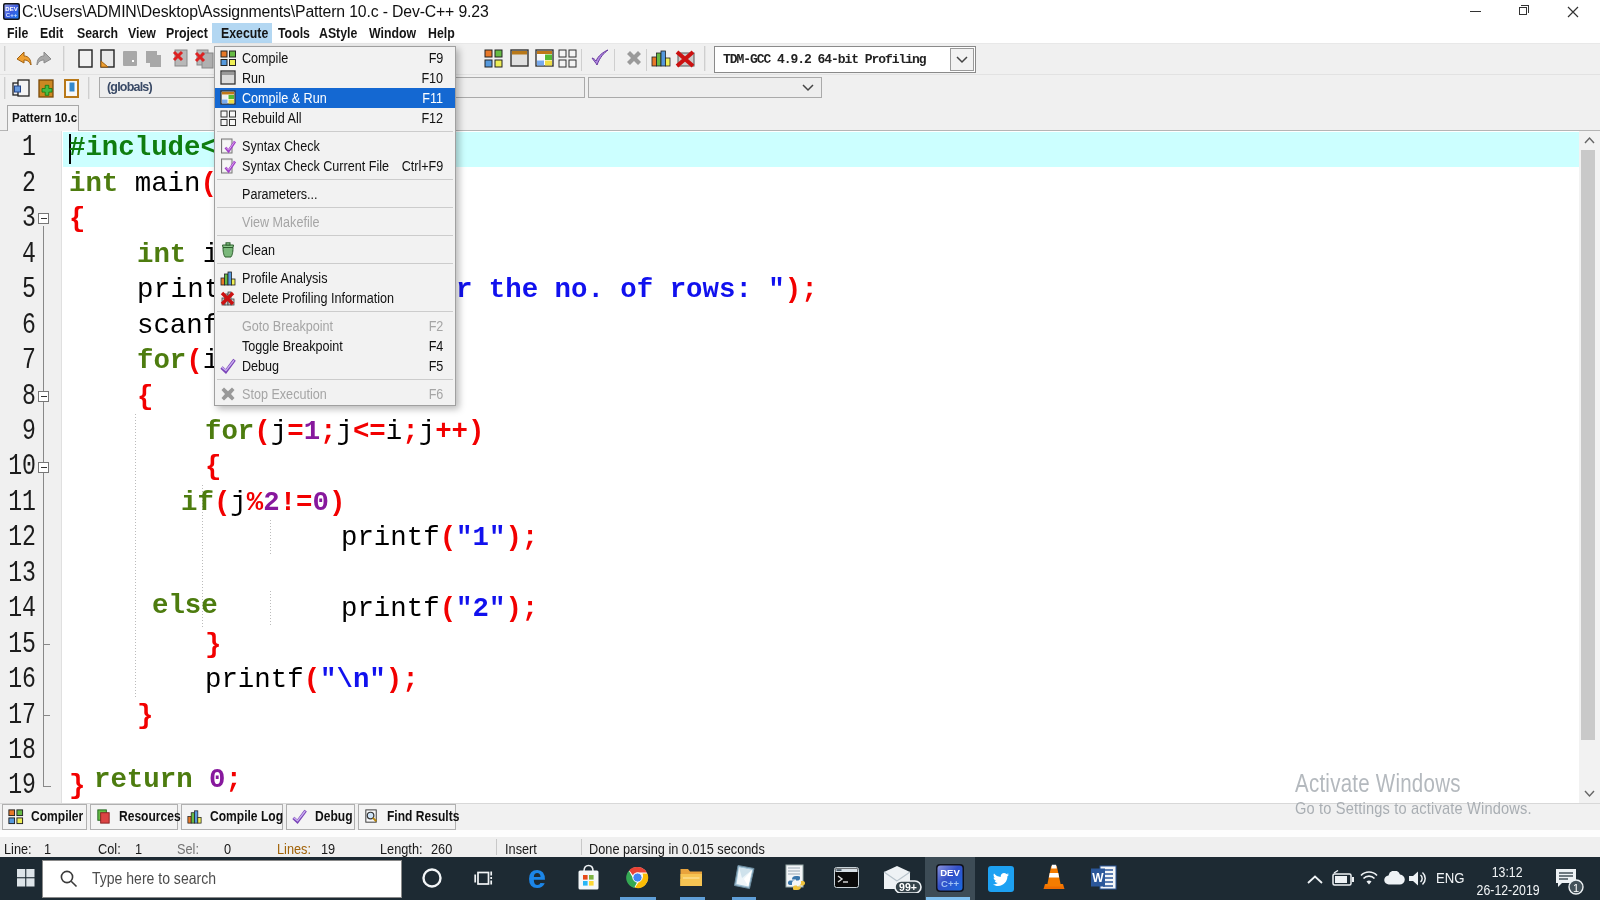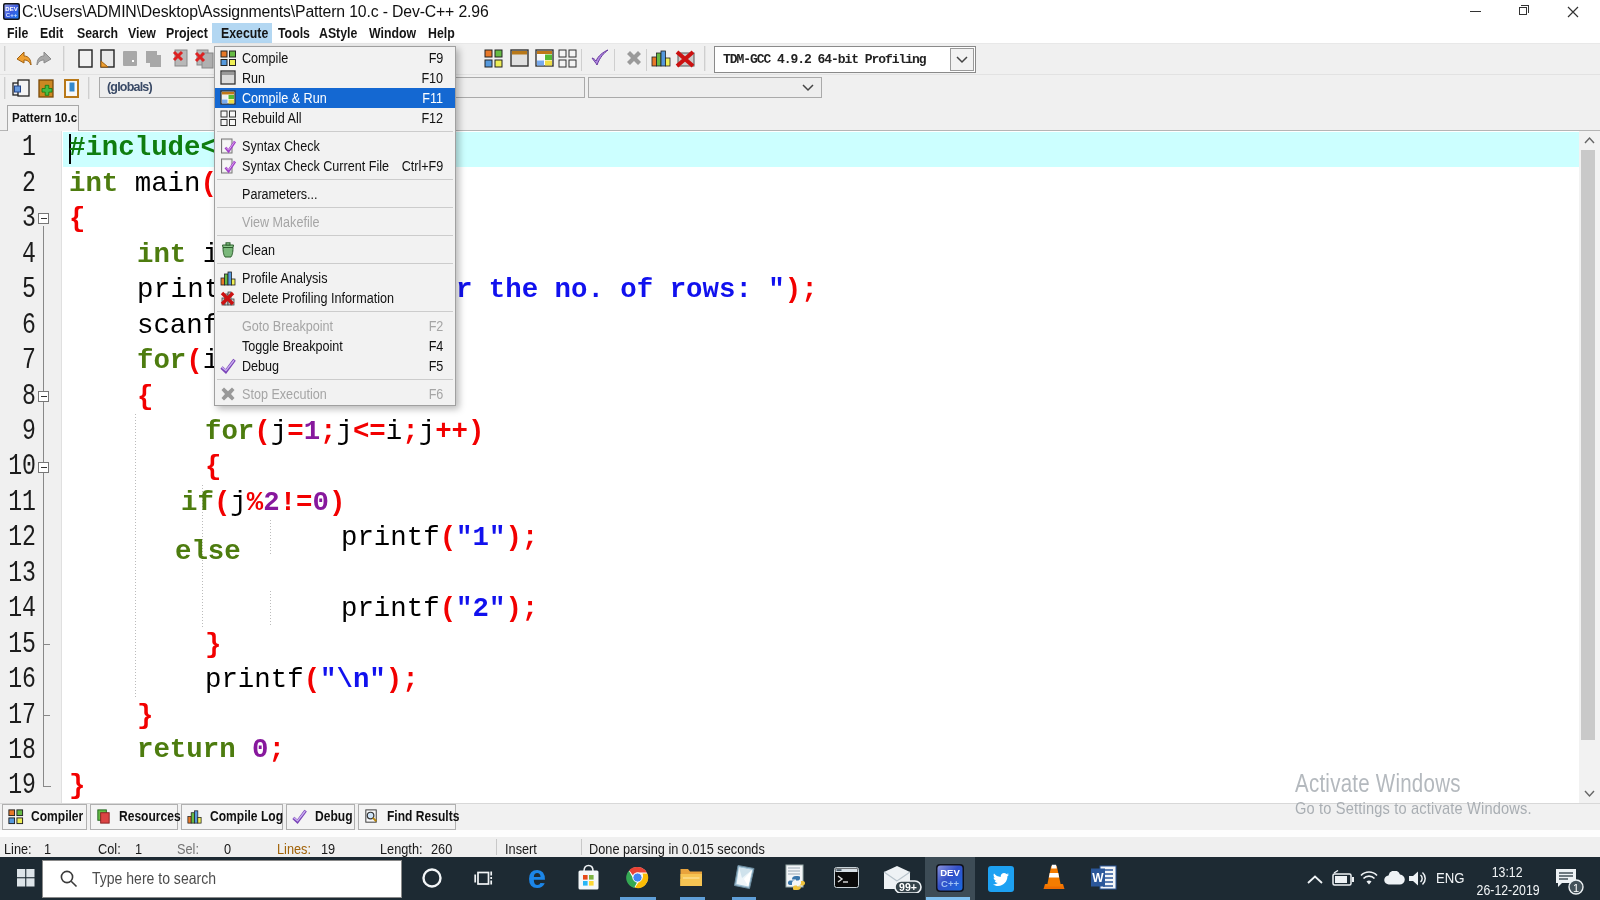--- a/index.html
+++ b/index.html
@@ -33,21 +33,21 @@
 <defs>
       <linearGradient id="dg" x1="0" y1="0" x2="1" y2="1">
         <stop offset="0" stop-color="#96a0e8"></stop>
         <stop offset=".5" stop-color="#3a5ae0"></stop>
         <stop offset="1" stop-color="#1f7cf0"></stop>
       </linearGradient>
     </defs>
 <text x="8.5" y="7.5" font-size="6" font-weight="bold" fill="#fff" text-anchor="middle" font-family="Liberation Sans">DEV</text>
 <text x="8.5" y="14" font-size="6" font-weight="bold" fill="#cfe0ff" text-anchor="middle" font-family="Liberation Sans">C++</text>
   </svg>
-<div class="a" style="left:22px;top:3px;font-size:15.8px;letter-spacing:-0.15px;color:#101010;white-space:nowrap">C:\Users\ADMIN\Desktop\Assignments\Pattern 10.c - Dev-C++ 2.96</div>
+<div class="a" style="left:22px;top:3px;font-size:15.8px;letter-spacing:-0.15px;color:#101010;white-space:nowrap">C:\Users\ADMIN\Desktop\Assignments\Pattern 10.c - Dev-C++ 9.23</div>
 <div class="a" style="left:1470px;top:11px;width:11px;height:1px;background:#333"></div>
 <div class="a" style="left:1519px;top:7px;width:8px;height:8px;border:1px solid #333"></div>
 <div class="a" style="left:1521px;top:5px;width:8px;height:8px;border:1px solid #333;border-left:none;border-bottom:none"></div>
 <svg class="a" style="left:1567px;top:6px" width="12" height="12">
     <path d="M1 1 L11 11 M11 1 L1 11" stroke="#333" stroke-width="1.2"></path>
   </svg>
 <div class="a" style="left:0;top:22px;width:1600px;height:21px;background:#fff"></div>
 <div class="a" style="left:212px;top:23px;width:60px;height:20px;background:#b3d7f2"></div>
 <div class="a" style="left:7px;top:24px;height:18px;line-height:18px;font-size:14.5px;font-weight:600;color:#151515"><span class="sx">File</span></div>
 <div class="a" style="left:40px;top:24px;height:18px;line-height:18px;font-size:14.5px;font-weight:600;color:#151515"><span class="sx">Edit</span></div>
@@ -181,26 +181,26 @@
 <div class="cl" style="top:201.2px;padding-left:7px"><span class="sym">{</span></div>
 <div class="cl" style="top:236.7px;padding-left:75px"><span class="kw">int</span><span class="id"> i</span><span class="sym">,</span><span class="id">j</span><span class="sym">,</span><span class="id">n</span><span class="sym">;</span></div>
 <div class="cl" style="top:272.1px;padding-left:75px"><span style="letter-spacing:.35px"><span class="id">printf</span><span class="sym">(</span><span class="str">"Please ente</span></span><span class="str">r the no. of rows: "</span><span class="sym">);</span></div>
 <div class="cl" style="top:307.6px;padding-left:75px"><span class="id">scanf</span><span class="sym">(</span><span class="str">"%d"</span><span class="sym">,&amp;</span><span class="id">n</span><span class="sym">);</span></div>
 <div class="cl" style="top:343.0px;padding-left:75px"><span class="kw">for</span><span class="sym">(</span><span class="id">i</span><span class="sym">=</span><span class="num">1</span><span class="sym">;</span><span class="id">i</span><span class="sym">&lt;=</span><span class="id">n</span><span class="sym">;</span><span class="id">i</span><span class="sym">++)</span></div>
 <div class="cl" style="top:378.5px;padding-left:75px"><span class="sym">{</span></div>
 <div class="cl" style="top:413.9px;padding-left:143px"><span class="kw">for</span><span class="sym">(</span><span class="id">j</span><span class="sym">=</span><span class="num">1</span><span class="sym">;</span><span class="id">j</span><span class="sym">&lt;=</span><span class="id">i</span><span class="sym">;</span><span class="id">j</span><span class="sym">++)</span></div>
 <div class="cl" style="top:449.4px;padding-left:143px"><span class="sym">{</span></div>
 <div class="cl" style="top:484.8px;padding-left:119px"><span class="kw">if</span><span class="sym">(</span><span class="id">j</span><span class="sym">%</span><span class="num">2</span><span class="sym">!=</span><span class="num">0</span><span class="sym">)</span></div>
 <div class="cl" style="top:520.2px;padding-left:279px"><span class="id">printf</span><span class="sym">(</span><span class="str">"1"</span><span class="sym">);</span></div>
-<div class="cl" style="top:534px;padding-left:113px"><span class="kw">else</span></div>
+<div class="cl" style="top:588px;padding-left:90px"><span class="kw">else</span></div>
 <div class="cl" style="top:591.2px;padding-left:279px"><span class="id">printf</span><span class="sym">(</span><span class="str">"2"</span><span class="sym">);</span></div>
 <div class="cl" style="top:626.6px;padding-left:143px"><span class="sym">}</span></div>
 <div class="cl" style="top:662.0px;padding-left:143px"><span class="id">printf</span><span class="sym">(</span><span class="str">"\n"</span><span class="sym">);</span></div>
 <div class="cl" style="top:697.5px;padding-left:75px"><span class="sym">}</span></div>
-<div class="cl" style="top:732px;padding-left:75px"><span class="kw">return</span><span class="id"> </span><span class="num">0</span><span class="sym">;</span></div>
+<div class="cl" style="top:762px;padding-left:32px"><span class="kw">return</span><span class="id"> </span><span class="num">0</span><span class="sym">;</span></div>
 <div class="cl" style="top:768.4px;padding-left:7px"><span class="sym">}</span></div>
 <div class="a" style="left:1579px;top:131px;width:21px;height:672px;background:#f2f2f2"></div>
 <svg class="a" style="left:1583px;top:136px" width="13" height="9">
     <path d="M2 7 L6.5 2 L11 7" stroke="#666" stroke-width="1.4" fill="none"></path>
   </svg>
 <div class="a" style="left:1581px;top:150px;width:14px;height:590px;background:#c9c9c9"></div>
 <svg class="a" style="left:1583px;top:789px" width="13" height="9">
     <path d="M2 2 L6.5 7 L11 2" stroke="#666" stroke-width="1.4" fill="none"></path>
   </svg>
 <div class="a" style="left:213.5px;top:45.5px;width:242px;height:360px;background:#f2f2f2;border:1px solid #a0a0a0;box-shadow:3px 3px 7px rgba(0,0,0,.28)"></div>

